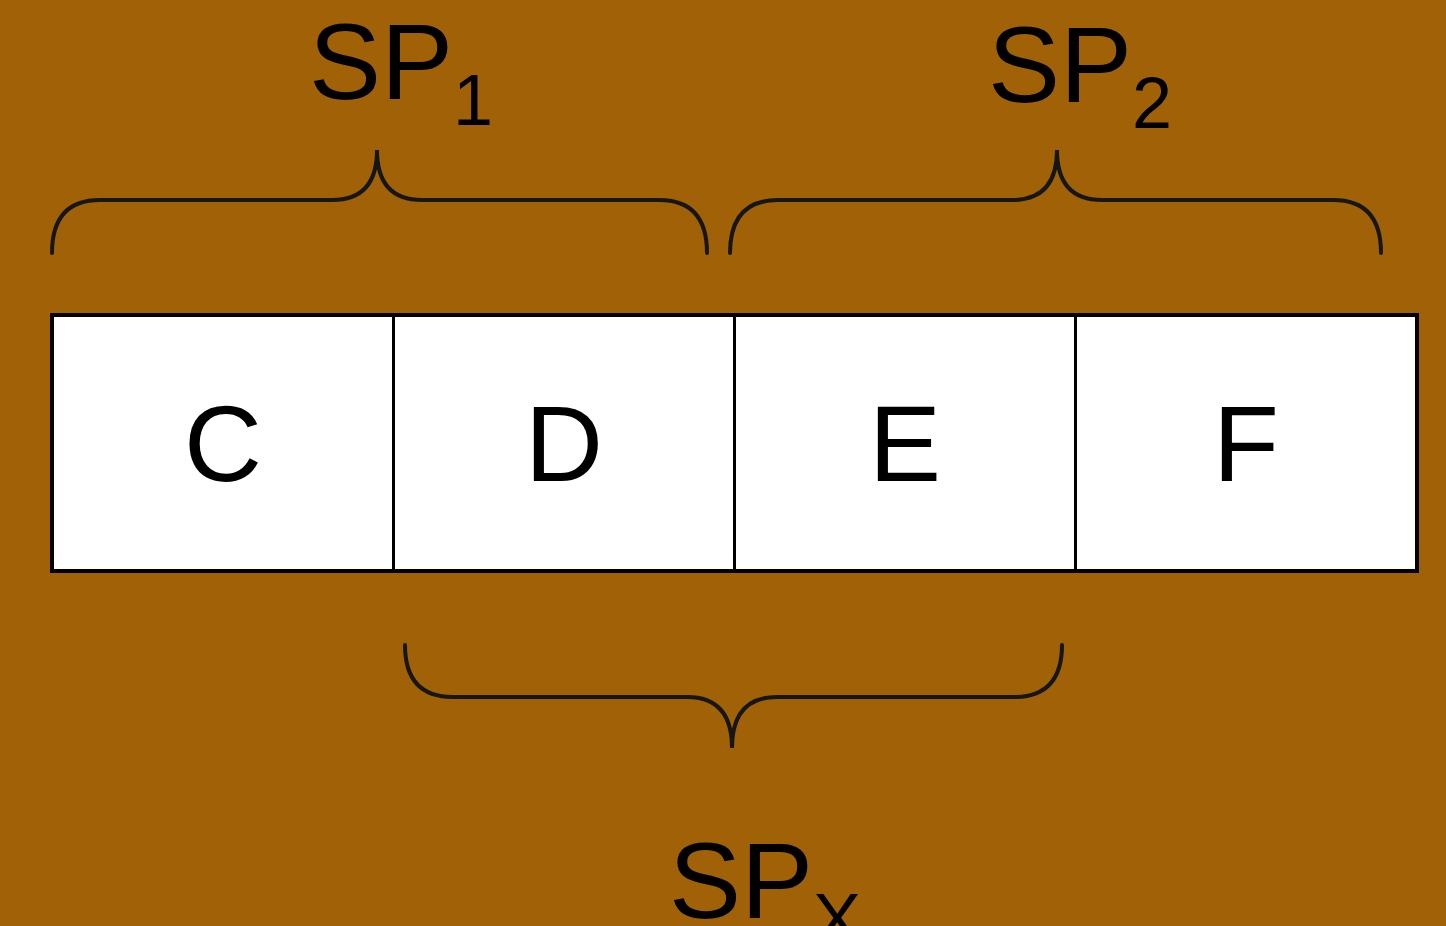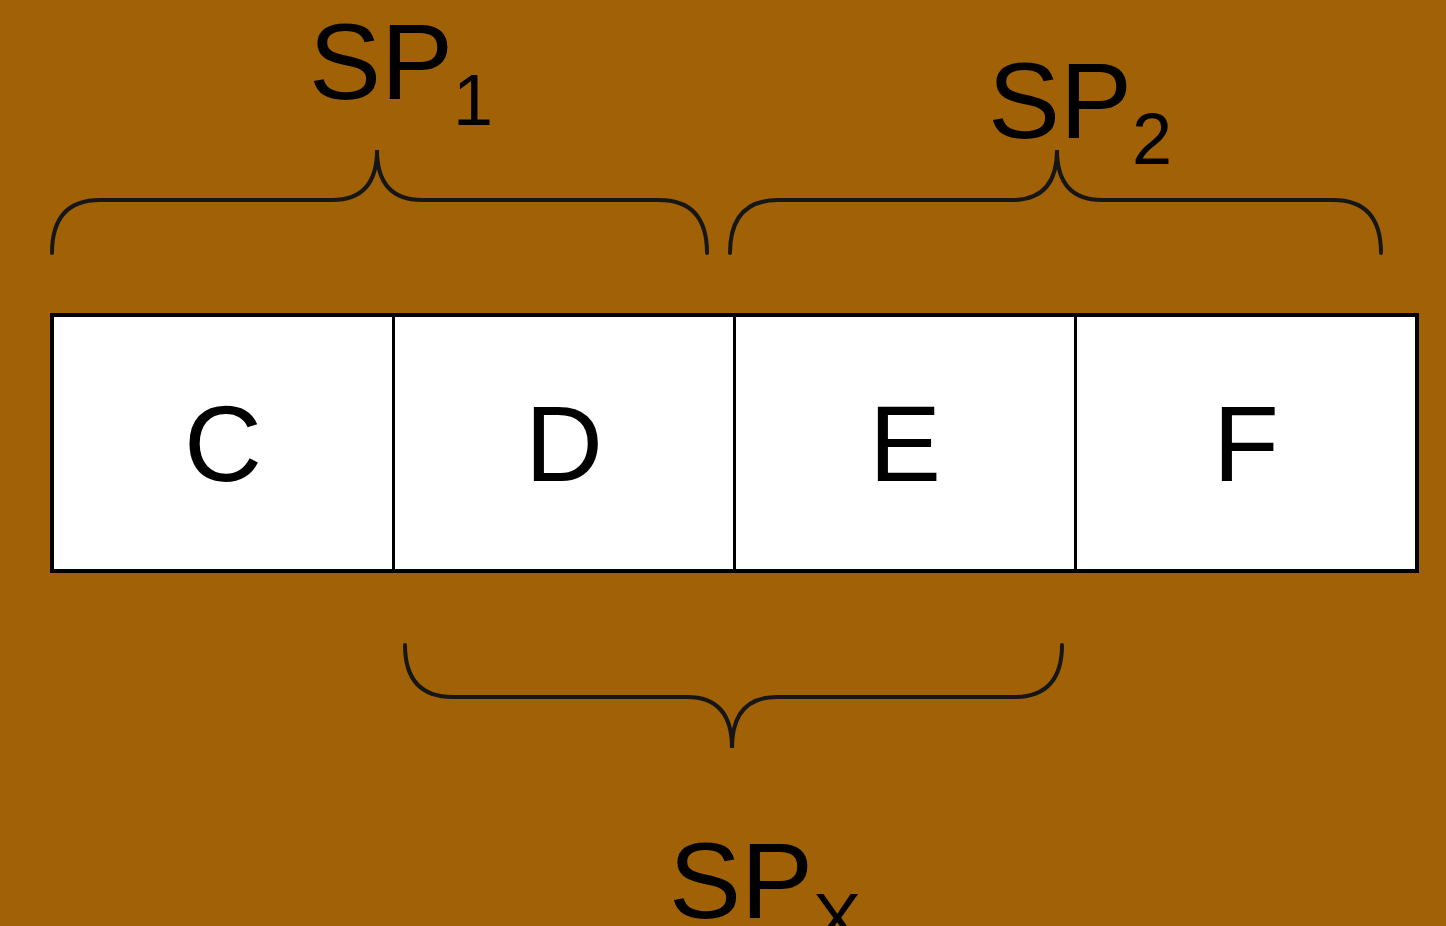--- a/index.html
+++ b/index.html
@@ -24,21 +24,21 @@
     color: #000000;
     white-space: nowrap;
     letter-spacing: 0;
   }
   .sp-label .sub {
     font-size: 72px;
     line-height: 1;
     vertical-align: -26px;
   }
   .sp1 { left: 309px; top: 8px; }
-  .sp2 { left: 988px; top: 11px; margin-top: 36px; }
+  .sp2 { left: 988px; top: 11px; }
   .spx { left: 669px; top: 827px; }
 
   
   .brace {
     position: absolute;
     display: block;
   }
   .brace1 { left: 45px;  top: 142px; }
   .brace2 { left: 721px; top: 142px; }
   .bracex { left: 398px; top: 638px; }

